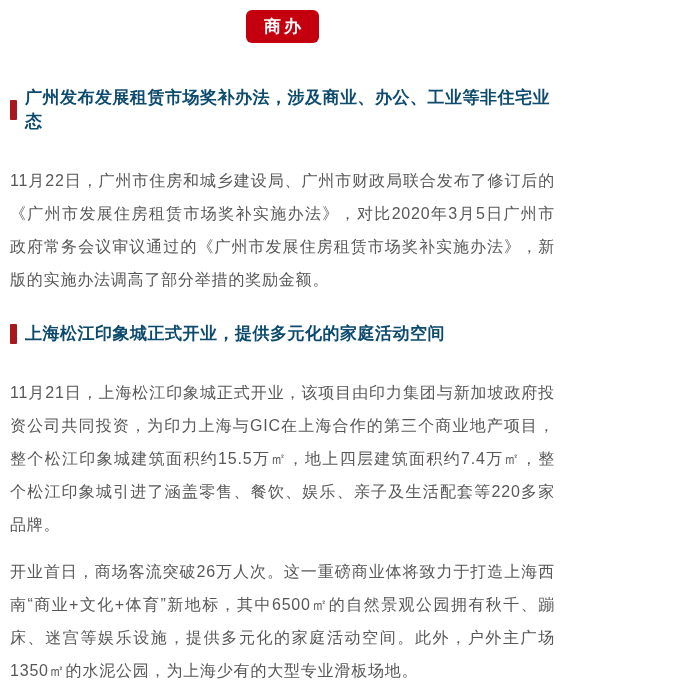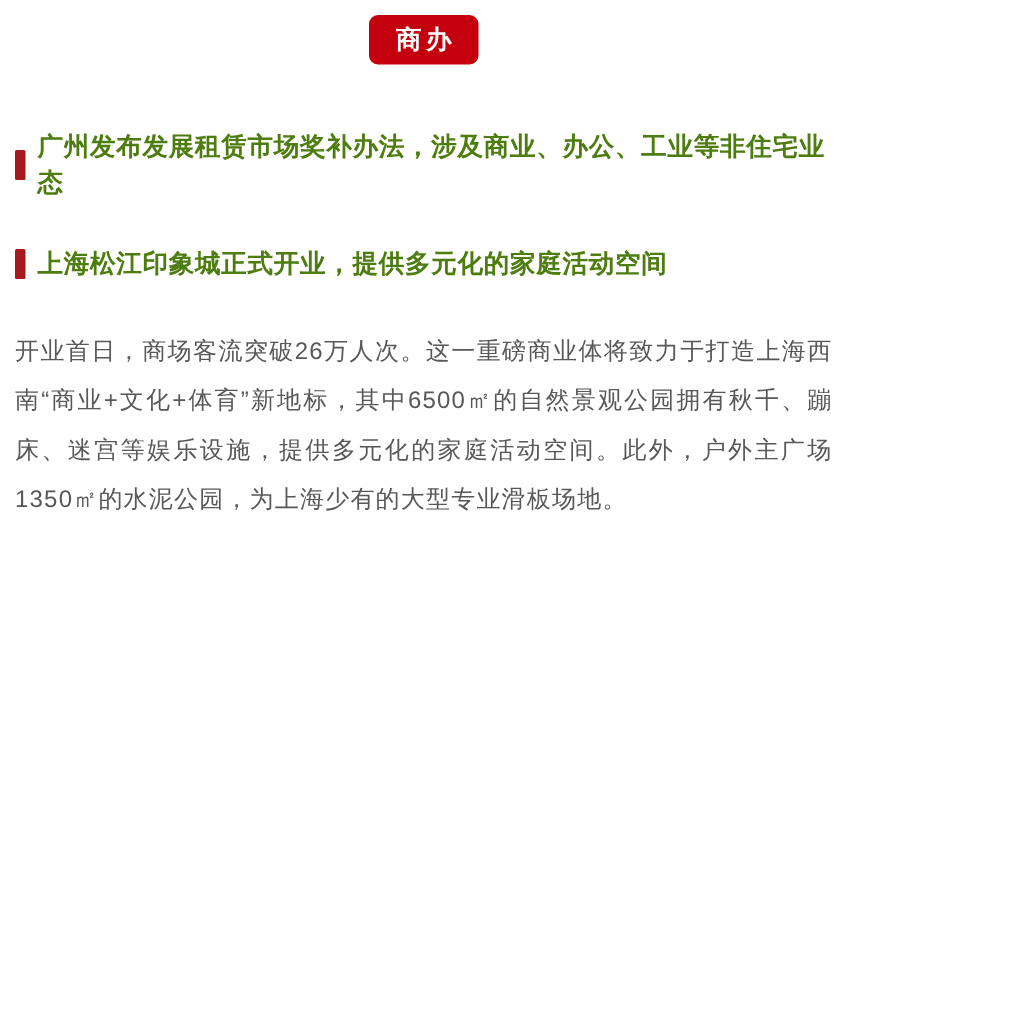--- a/index.html
+++ b/index.html
@@ -31,21 +31,21 @@
     letter-spacing: 3px;
     line-height: 19px;
     padding: 7px 15px 7px 18px;
     border-radius: 6px;
     text-align: center;
   }
   
   .section-title {
     display: flex;
     align-items: center;
-    color: #4d7c0f;
+    color: #0c4a6e;
     font-size: 17px;
     font-weight: bold;
     letter-spacing: 0.5px;
     line-height: 24px;
     margin: 26px 0 30px 0;
   }
   .section-title.first {
     margin-top: 43px;
   }
   .title-bar {
@@ -74,23 +74,25 @@
 
 <div class="page">
 
   <span class="badge">商办</span>
 
   <div class="section">
     <div class="section-title first">
       <span class="title-bar"></span>
       <span>广州发布发展租赁市场奖补办法，涉及商业、办公、工业等非住宅业态</span>
     </div>
+    <p class="para">11月22日，广州市住房和城乡建设局、广州市财政局联合发布了修订后的《广州市发展住房租赁市场奖补实施办法》，对比2020年3月5日广州市政府常务会议审议通过的《广州市发展住房租赁市场奖补实施办法》，新版的实施办法调高了部分举措的奖励金额。</p>
   </div>
 
   <div class="section">
     <div class="section-title">
       <span class="title-bar"></span>
       <span>上海松江印象城正式开业，提供多元化的家庭活动空间</span>
     </div>
+    <p class="para">11月21日，上海松江印象城正式开业，该项目由印力集团与新加坡政府投资公司共同投资，为印力上海与GIC在上海合作的第三个商业地产项目，整个松江印象城建筑面积约15.5万㎡，地上四层建筑面积约7.4万㎡，整个松江印象城引进了涵盖零售、餐饮、娱乐、亲子及生活配套等220多家品牌。</p>
     <p class="para">开业首日，商场客流突破26万人次。这一重磅商业体将致力于打造上海西南“商业+文化+体育”新地标，其中6500㎡的自然景观公园拥有秋千、蹦床、迷宫等娱乐设施，提供多元化的家庭活动空间。此外，户外主广场1350㎡的水泥公园，为上海少有的大型专业滑板场地。</p>
   </div>
 
 </div>
 
 </body></html>

